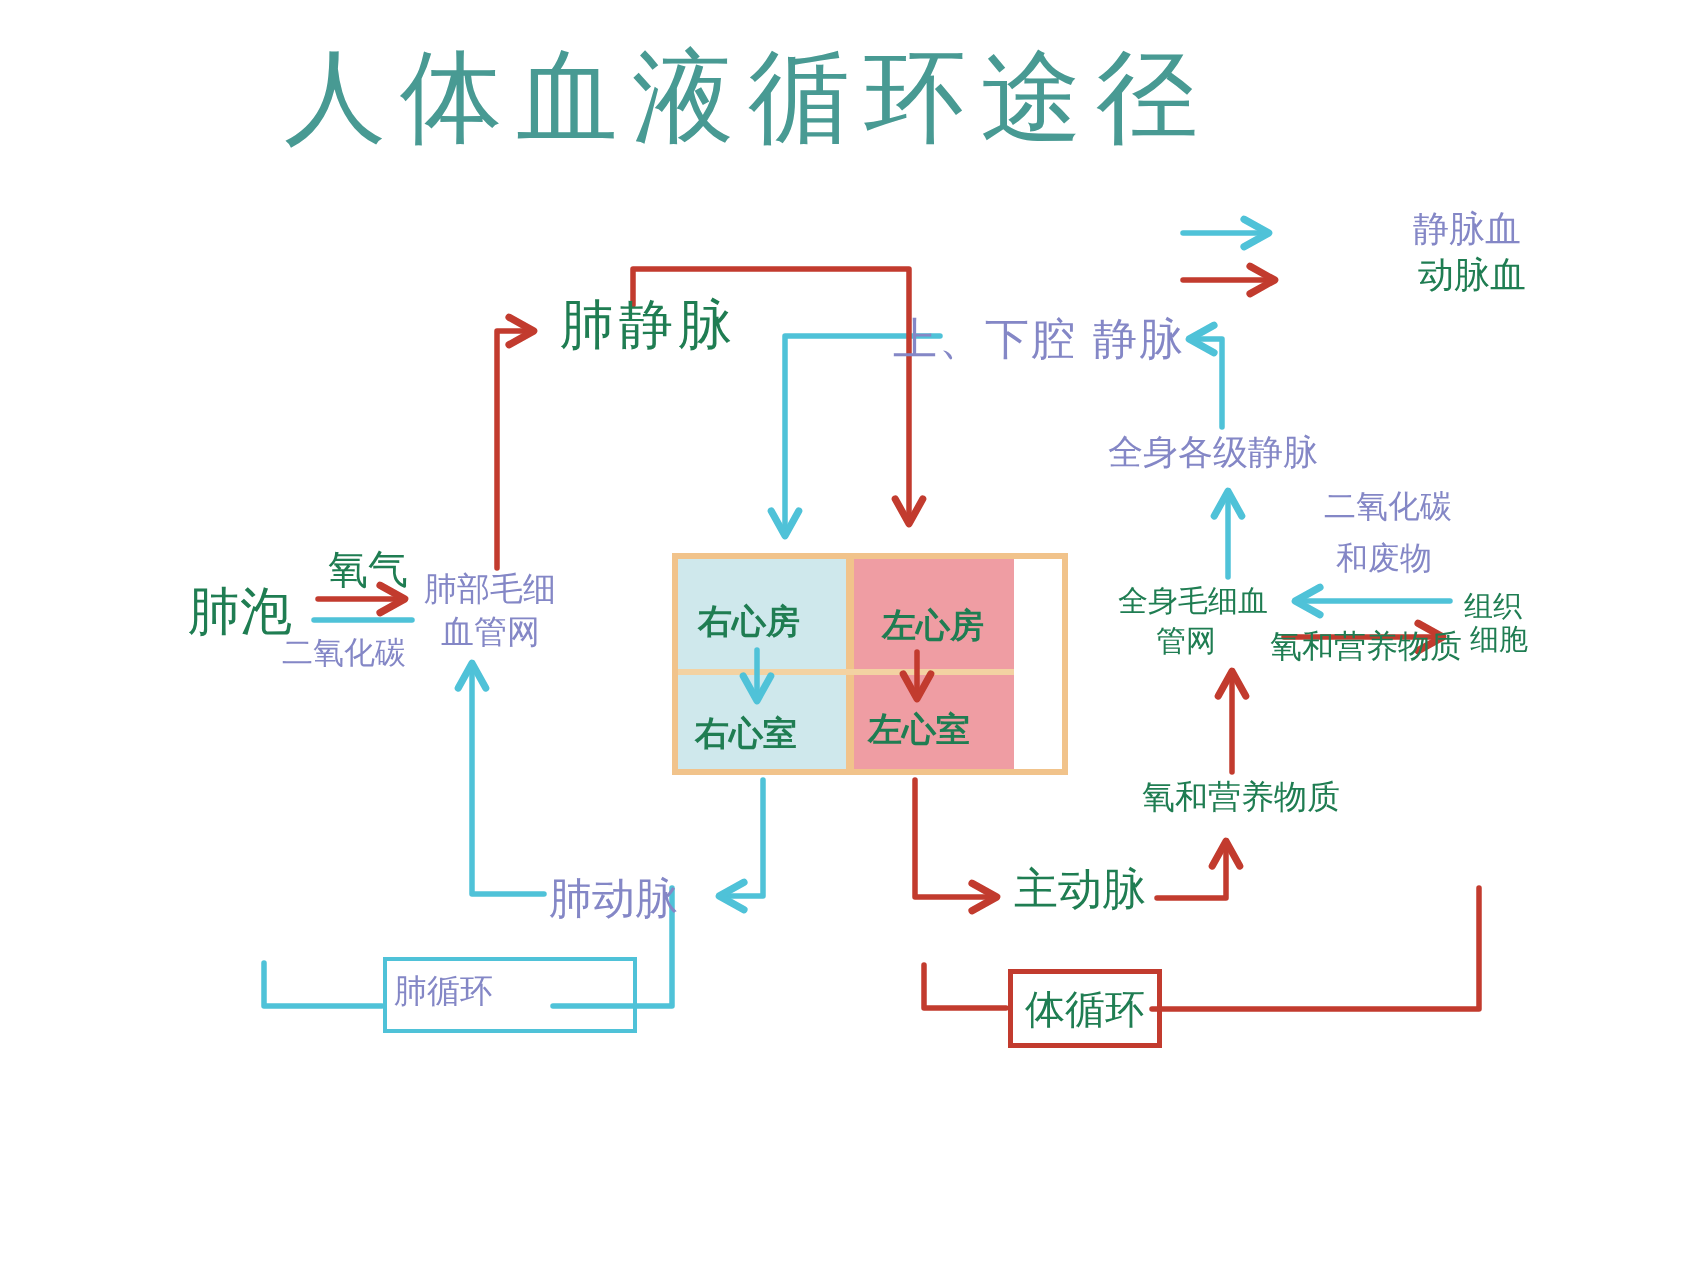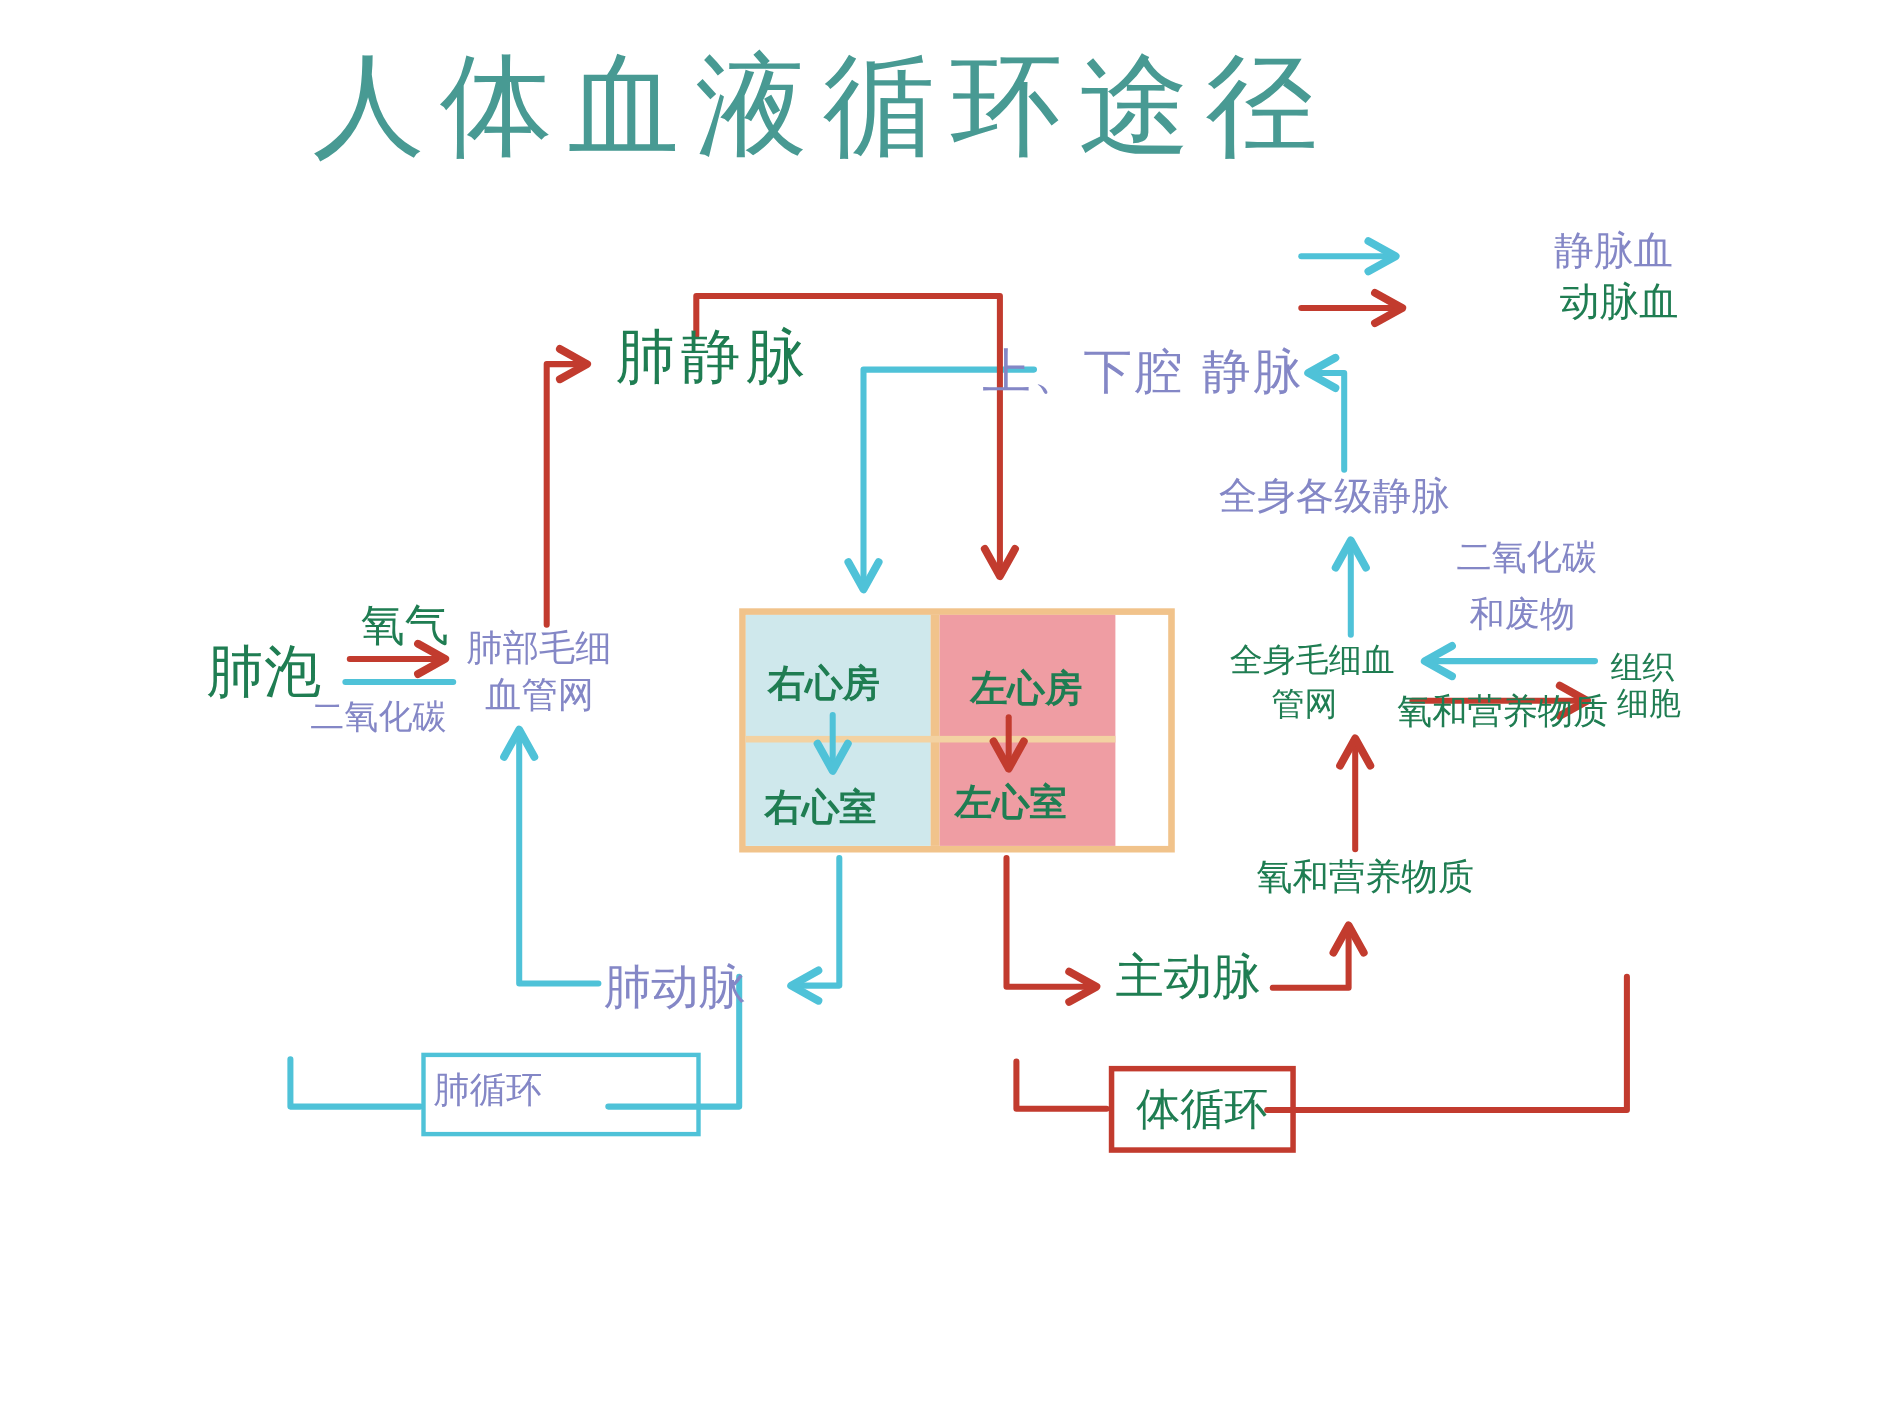--- a/index.html
+++ b/index.html
@@ -25,21 +25,21 @@
   .title{letter-spacing:14px;font-weight:400}
   svg.wires{position:absolute;left:0;top:0;width:1708px;height:1280px;pointer-events:none}
   .heart{position:absolute;left:672px;top:553px;width:396px;height:222px;border:6px solid var(--heart-border)}
   .h-left{position:absolute;left:0;top:0;width:168px;height:210px;background:var(--heart-left-fill)}
   .h-right{position:absolute;left:176px;top:0;width:160px;height:210px;background:var(--heart-right-fill)}
   .h-vdiv{position:absolute;left:168px;top:0;width:8px;height:210px;background:var(--heart-border)}
   .h-hdiv{position:absolute;left:0;top:110px;width:336px;height:6px;background:#f3d2a2}
   .h-lbl{position:absolute;font-size:34px;color:var(--green-ink);font-weight:600;white-space:nowrap}
   .loopbox{position:absolute;background:transparent}
   .loopbox.pulm{left:383px;top:957px;width:254px;height:76px;border:4px solid var(--venous-blue)}
-  .loopbox.sys{left:1008px;top:969px;width:170px;height:79px;border:5px solid var(--arterial-red);
+  .loopbox.sys{left:1008px;top:969px;width:154px;height:79px;border:5px solid var(--arterial-red);
     display:flex;align-items:center;justify-content:center}
 </style>
 </head>
 <body>
 
 <div>
 
   <div class="lbl teal title" style="left:284px;top:38px;font-size:102px">人体血液循环途径</div>
 
   <div class="heart">

